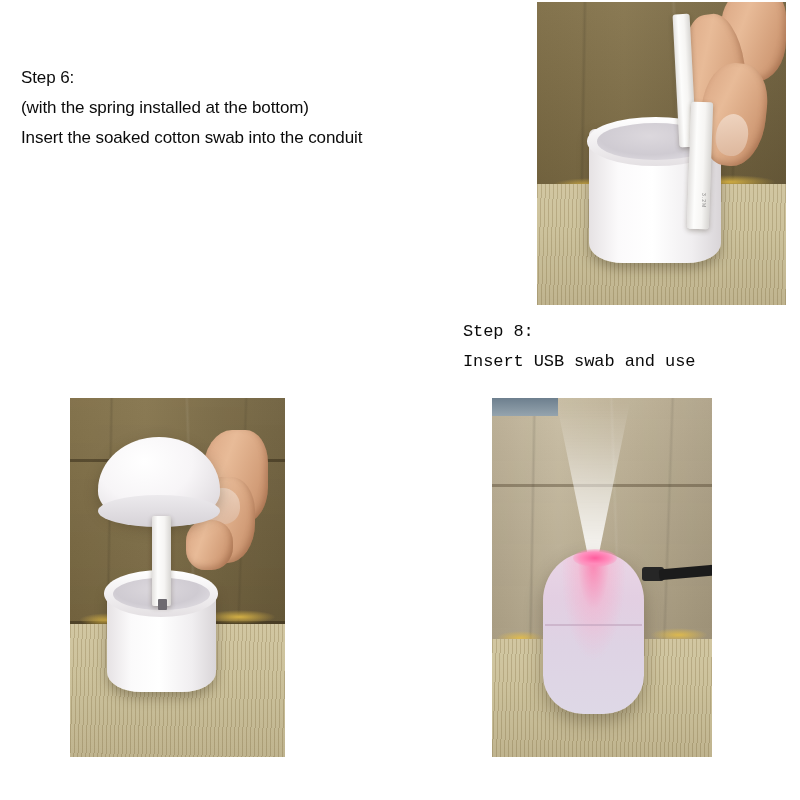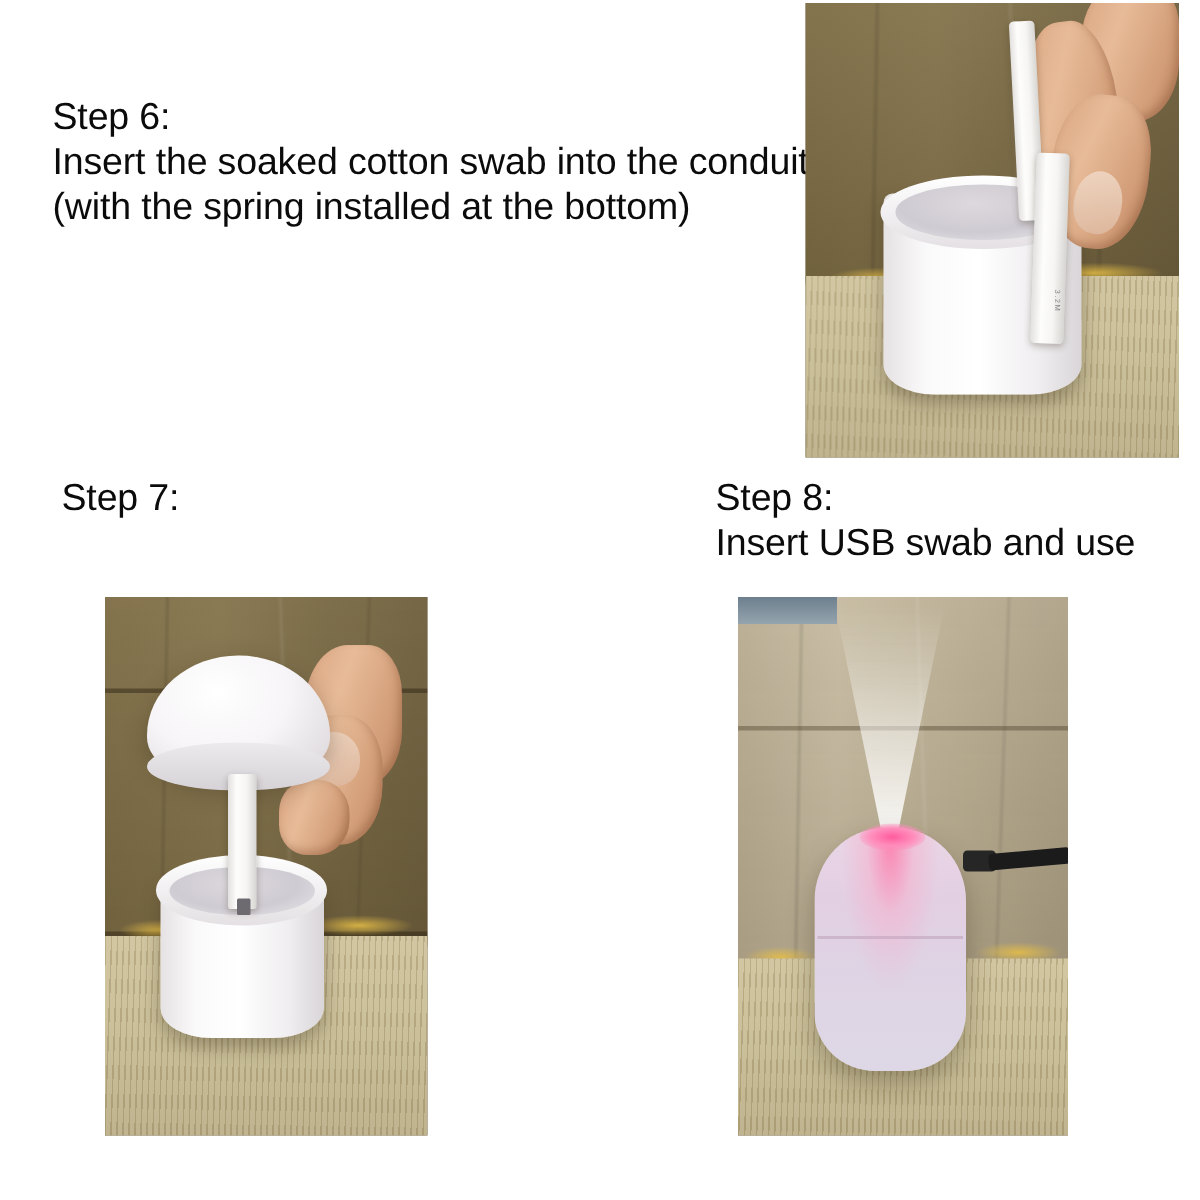--- a/index.html
+++ b/index.html
@@ -12,33 +12,32 @@
     height: 800px;
     position: relative;
     overflow: hidden;
     font-family: "Liberation Sans", sans-serif;
     color: #000000;
   }
 
   
   .step-text {
     position: absolute;
-    font-size: 25px;
+    font-size: 17px;
     line-height: 30px;
     color: #0b0b0b;
     letter-spacing: -0.1px;
     white-space: nowrap;
-    margin-left: 14px;
   }
   .step-text .step-label { display: block; }
   .step-text .step-line  { display: block; }
 
   #step6-text { left: 21px; top: 63px; }
   #step7-text { left: 27px; top: 317px; }
-  #step8-text { left: 463px; top: 317px; }
+  #step8-text { left: 463px; top: 317px; font-family: Liberation Mono, monospace; }
 
   
   .photo {
     position: absolute;
     overflow: hidden;
     background: #6f6140;
   }
   #photo-step6 { left: 537px; top: 2px;   width: 249px; height: 303px; }
   #photo-step7 { left: 70px;  top: 398px; width: 215px; height: 359px; }
   #photo-step8 { left: 492px; top: 398px; width: 220px; height: 359px; }
@@ -189,22 +188,22 @@
     position: absolute;
     background: #262626;
     border-radius: 3px;
   }
 </style>
 </head>
 <body>
 
 <div class="step-text" id="step6-text">
   <span class="step-label">Step 6:</span>
+  <span class="step-line">(with the spring installed at the bottom)</span>
   <span class="step-line">Insert the soaked cotton swab into the conduit</span>
-  <span class="step-line">(with the spring installed at the bottom)</span>
 </div>
 
 <div class="photo" id="photo-step6">
   <div class="backdrop" style="height:62%;"></div>
   <div class="seam" style="top:60%;"></div>
   <div class="table-edge" style="top:60%;"></div>
   <div class="glow-strip" style="left:6%; top:58%; width:32%;"></div>
   <div class="glow-strip" style="left:58%; top:57%; width:38%;"></div>
   <div class="table-top" style="height:40%;"></div>
 
@@ -216,21 +215,20 @@
   <div class="finger" style="left:60%; top:4%; width:24%; height:42%; border-radius:45% 42% 40% 48%; transform:rotate(-8deg);"></div>
   <div class="finger" style="left:66%; top:20%; width:26%; height:34%; border-radius:46% 40% 48% 44%; transform:rotate(6deg);"></div>
   <div class="nail" style="left:72%; top:37%; width:13%; height:14%; transform:rotate(10deg);"></div>
 
   <div class="stick" style="left:56%; top:4%; width:7%; height:44%; border-radius:3px; transform:rotate(-3deg);"></div>
   <div class="stick" style="left:61%; top:33%; width:9%; height:42%; border-radius:3px; transform:rotate(2deg);"></div>
   <span class="stick-mark" style="left:66%; top:63%;">3.2M</span>
 </div>
 
 <div class="step-text" id="step7-text">
-  <span class="step-label">Step 7:</span>
 </div>
 
 <div class="photo" id="photo-step7">
   <div class="backdrop" style="height:65%;"></div>
   <div class="seam" style="top:17%;"></div>
   <div class="seam" style="top:62%;"></div>
   <div class="table-edge" style="top:63%;"></div>
   <div class="glow-strip" style="left:4%; top:60%; width:28%;"></div>
   <div class="glow-strip" style="left:62%; top:59%; width:34%;"></div>
   <div class="table-top" style="height:37%;"></div>

